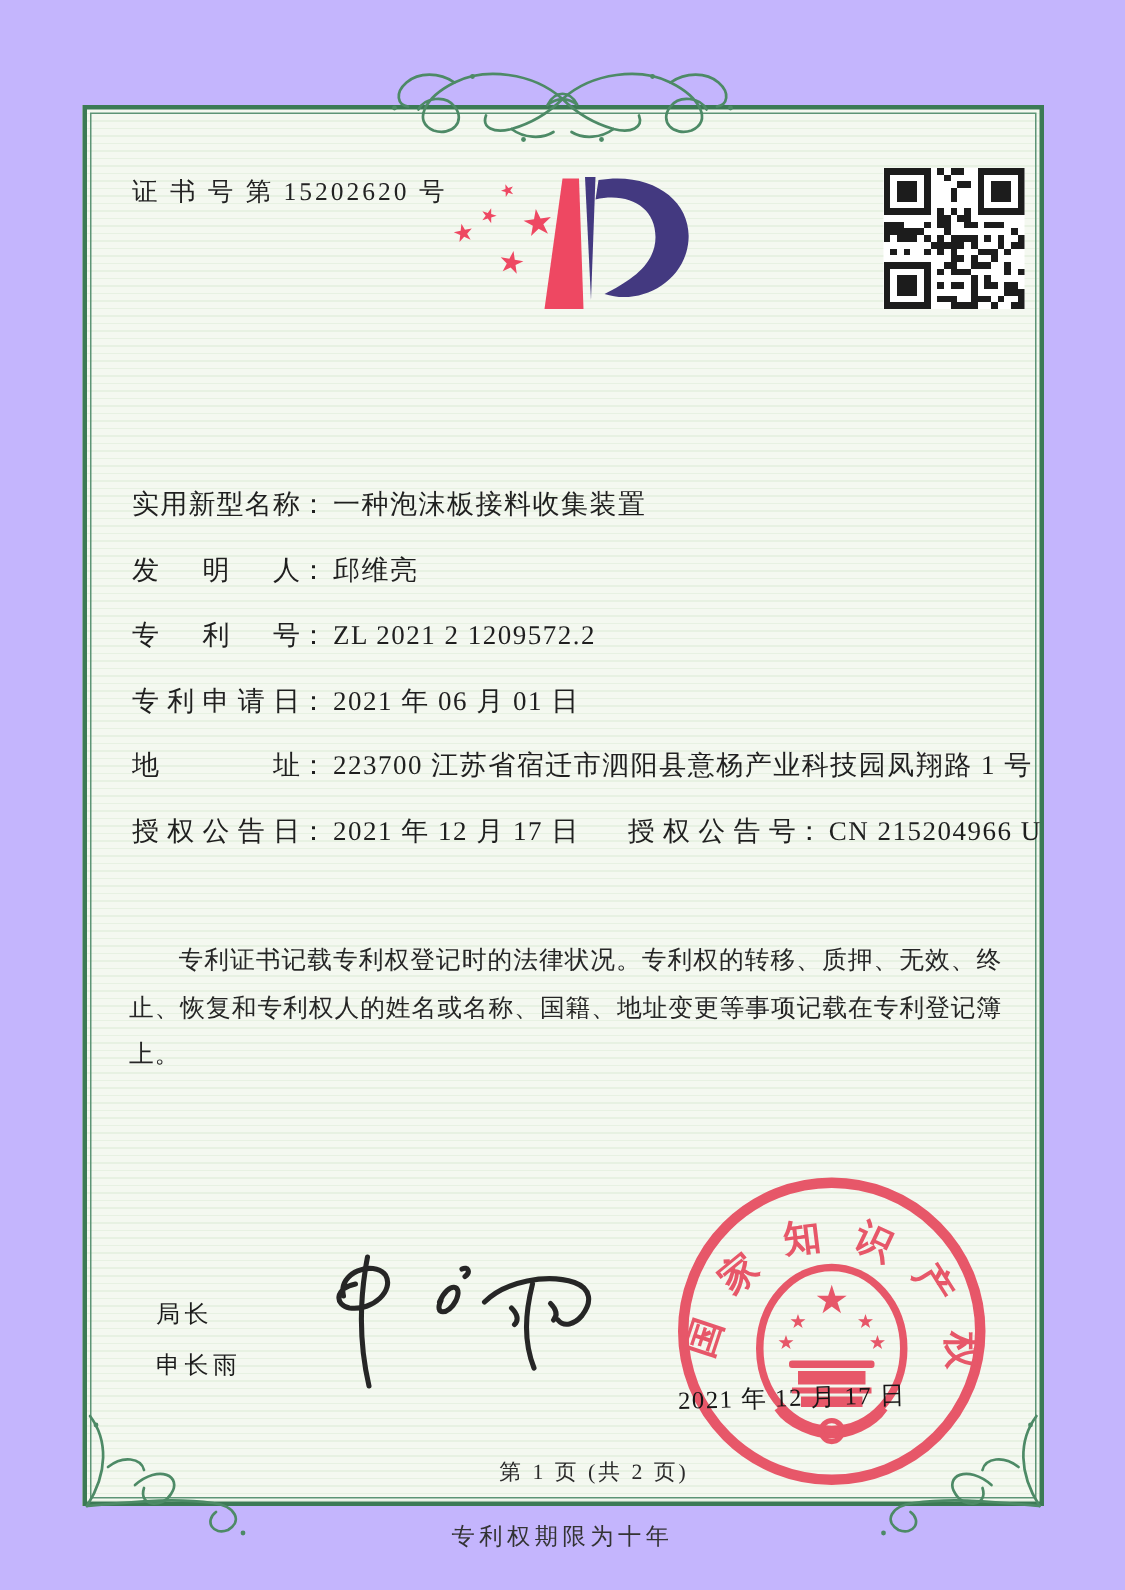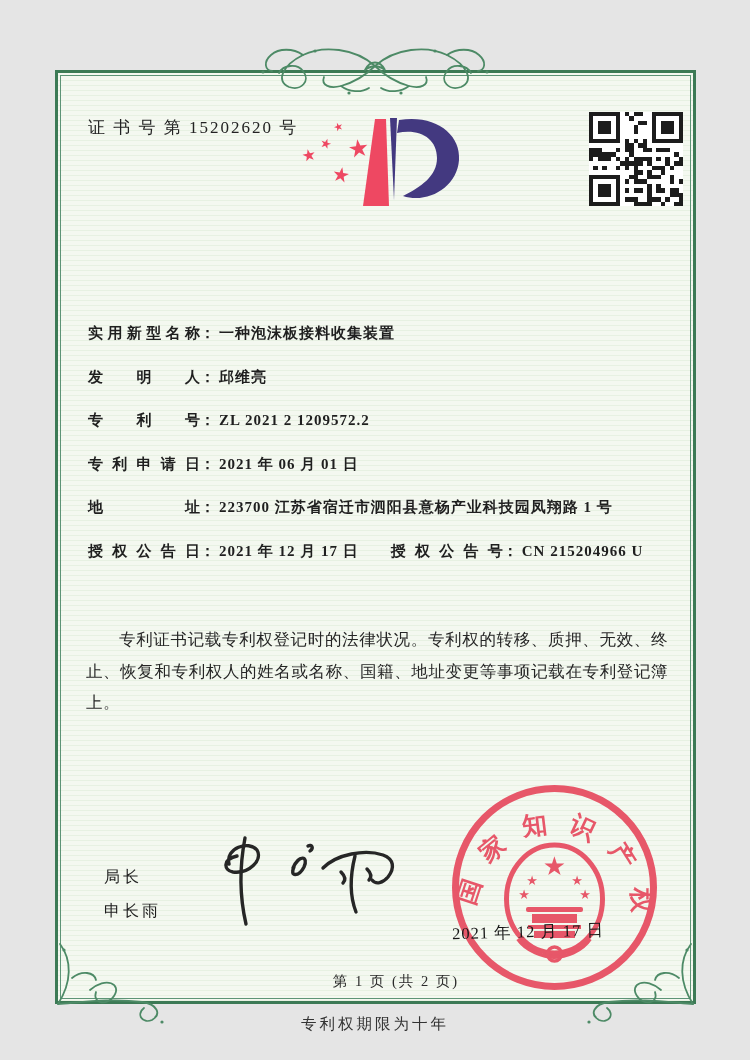--- a/index.html
+++ b/index.html
@@ -3,21 +3,21 @@
 <meta charset="utf-8">
 <style>
   html,body{margin:0;padding:0;}
   body{
     width:750px;height:1060px;
     background:#ffffff;
     font-family:"Liberation Serif","DejaVu Serif",serif;
     position:relative;
     overflow:hidden;
   }
-  .page{position:absolute;inset:0;background:#e5e5e5;}
+  .page{position:absolute;inset:0;background:#c4b5fd;}
 
   
   .frame{
     position:absolute;left:55px;top:70px;right:54px;bottom:56px;
     border:3px solid #3c7a55;
     background:
       repeating-linear-gradient(0deg,#e7f1e2 0px,#e7f1e2 1px,transparent 1px,transparent 5px),
       #f4f8f0;
   }
   .frame-inner{position:absolute;inset:2px;border:1px solid #5d9476;}
@@ -35,21 +35,21 @@
   .qr{position:absolute;left:589px;top:112px;width:94px;height:94px;background:#fff;}
   .qr rect{fill:#1c1c1c;}
 
   .title{
     position:absolute;left:0;right:0;top:230px;margin:0;
     text-align:center;font-size:40px;font-weight:700;color:#151515;
     letter-spacing:7px;
   }
 
   
-  .fields{position:absolute;left:88px;top:324px;right:60px;font-size:15px;color:#1f1f1f;font-weight:bold;}
+  .fields{position:absolute;left:88px;top:324px;right:60px;font-size:18px;color:#1f1f1f;}
   .f-row{height:24px;margin-bottom:19.5px;white-space:nowrap;}
   .f-label{
     display:inline-block;width:112px;
     text-align:justify;text-align-last:justify;
     vertical-align:top;
   }
   .f-colon{display:inline-block;margin-right:4px;}
   .f-value{letter-spacing:1px;}
   .f-pair2{margin-left:32px;}
 

